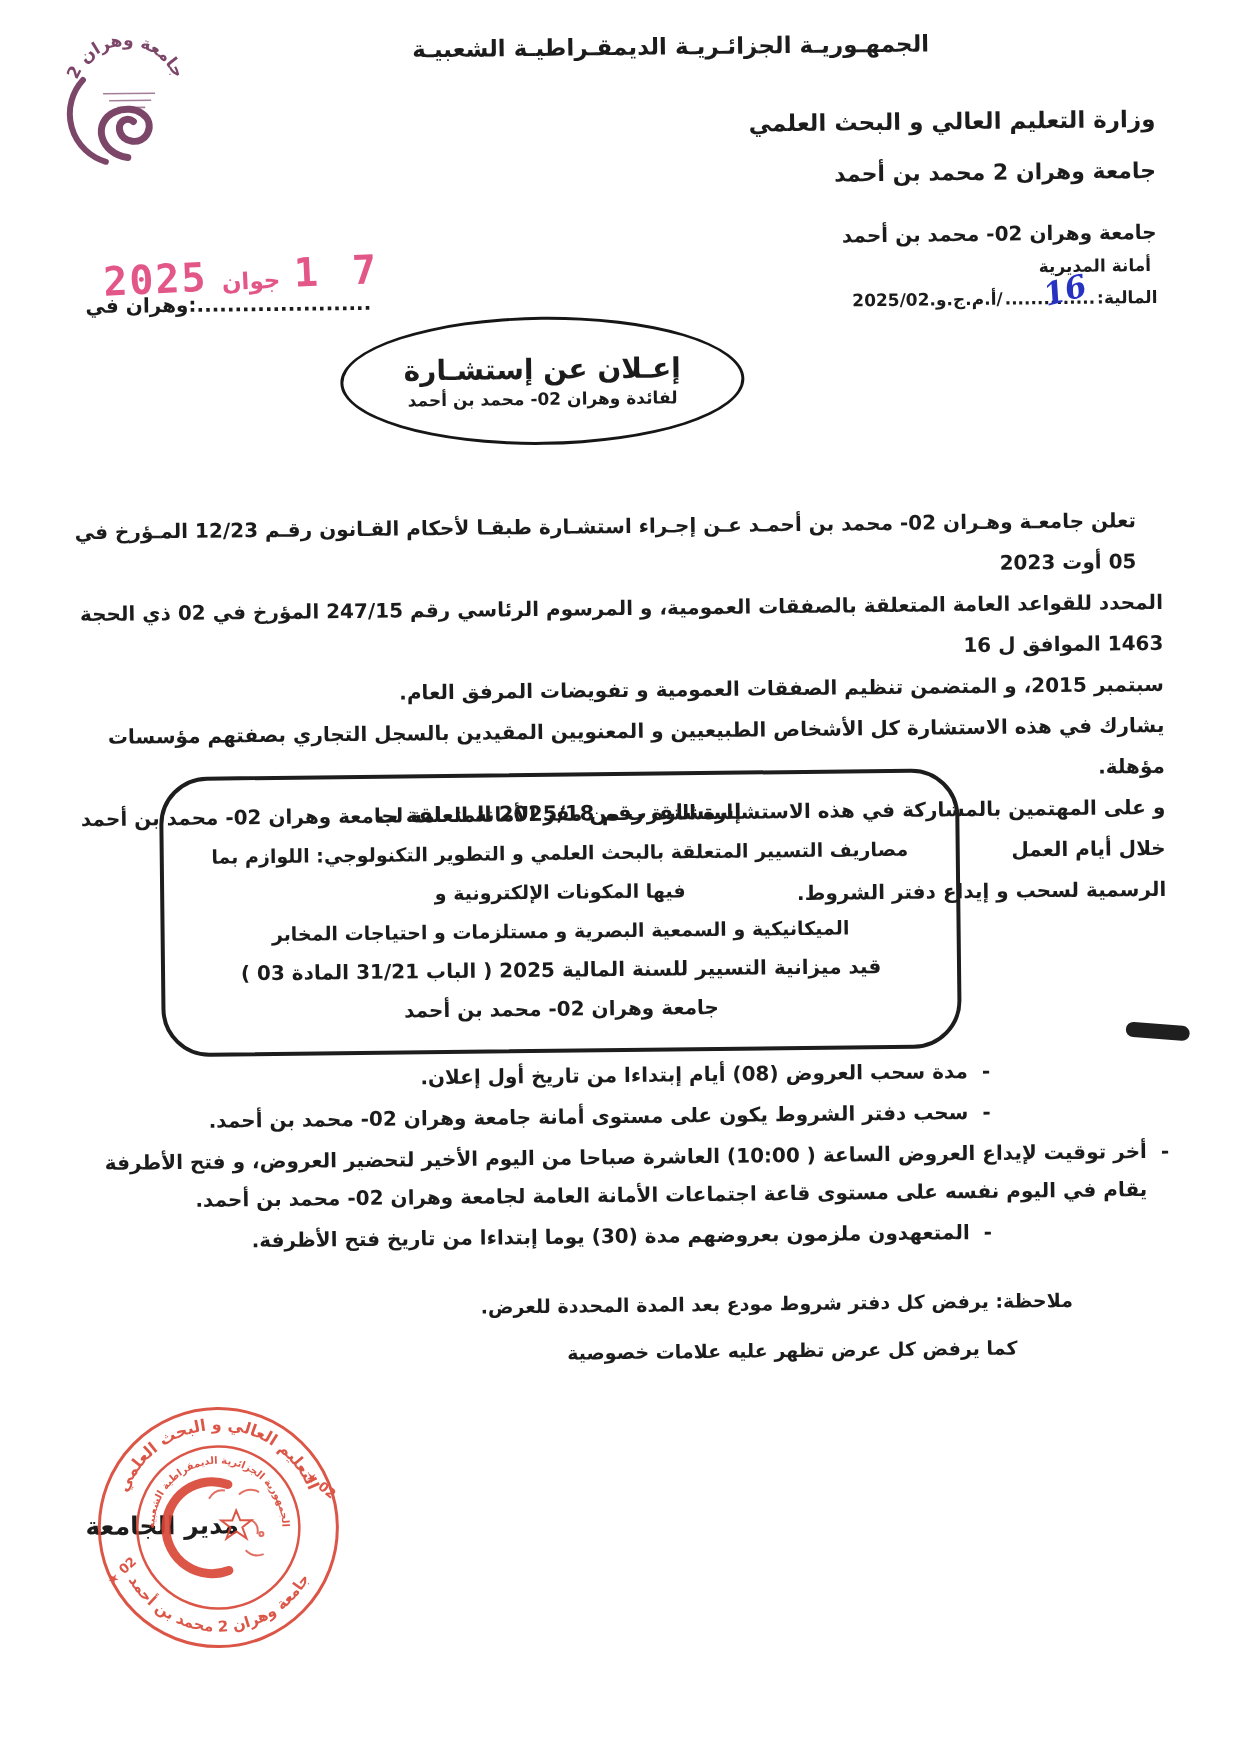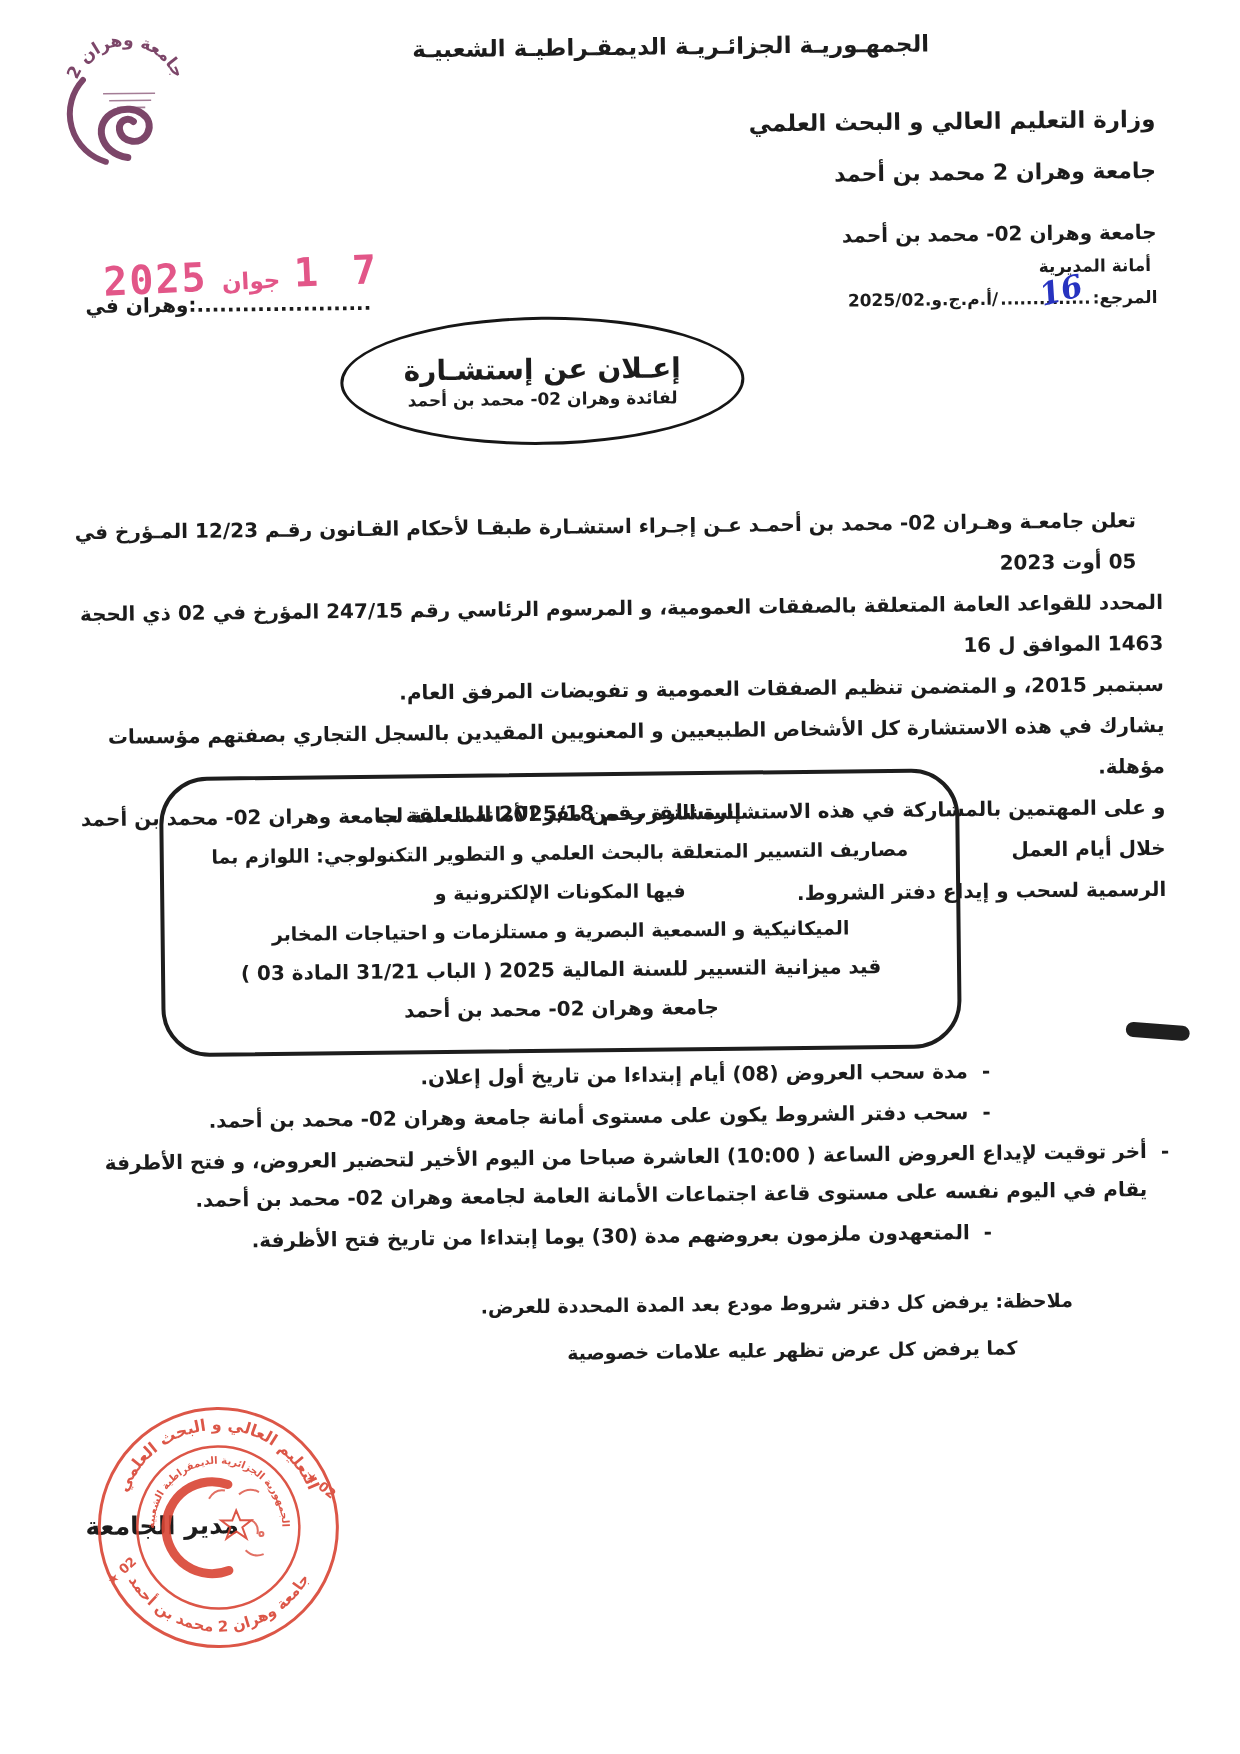--- a/index.html
+++ b/index.html
@@ -85,21 +85,21 @@
     </svg>
   </div>
 
   <div class="republic">الجمهـوريـة الجزائـريـة الديمقـراطيـة الشعبيـة</div>
   <div class="ministry">وزارة التعليم العالي و البحث العلمي</div>
   <div class="university">جامعة وهران 2 محمد بن أحمد</div>
   <div class="entity">جامعة وهران 02- محمد بن أحمد</div>
   <div class="secretariat">أمانة المديرية</div>
 
   <div class="reference">
-    <span>المرجع:</span><span class="ref-dots"><span>..............</span><span class="ref-num">16</span></span><span>/أ.م.ج.و.2025/02</span>
+    <span>المالية:</span><span class="ref-dots"><span>..............</span><span class="ref-num">16</span></span><span>/أ.م.ج.و.2025/02</span>
   </div>
 
   <div class="date-stamp">
     <span class="ds-year">2025</span>
     <span class="ds-month">جوان</span>
     <span class="ds-day">1 7</span>
   </div>
   <div class="place-line">
     <span>وهران في:</span><span class="pl-dots">.......................</span>
   </div>

